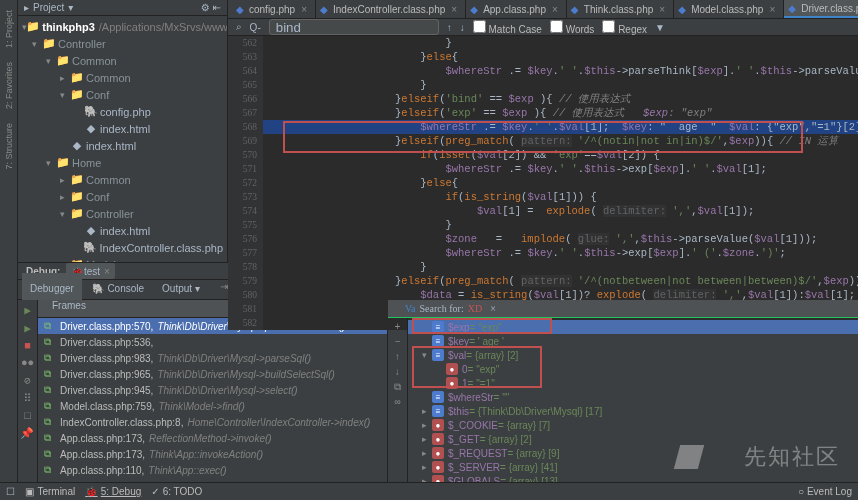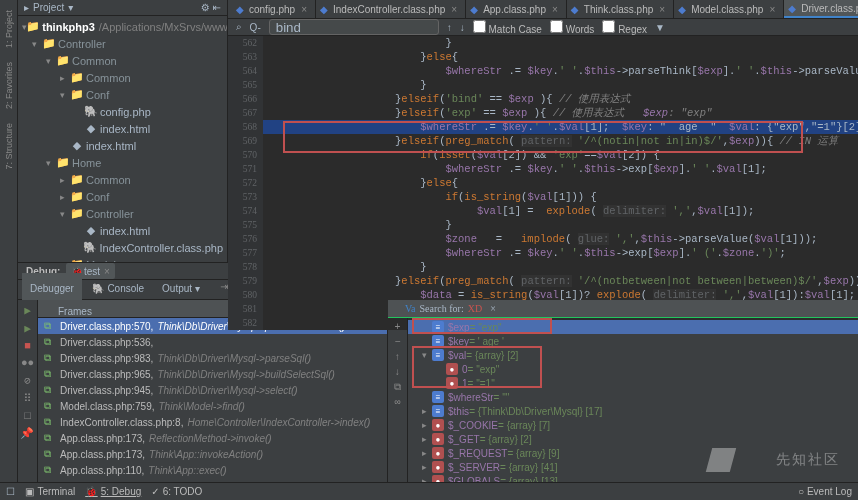--- a/index.html
+++ b/index.html
@@ -101,21 +101,21 @@
       border-bottom:1px solid #222; font-family: sans-serif; font-size:10px;
     }
     .dbg-subtab { padding: 16px 8px; height:18px; display:flex; align-items:center; border-bottom: 2px solid transparent;}
     .dbg-subtab.active { border-bottom: 2px solid #4083c9; background:#515658; }
     .dbg-toolbar { display:flex; gap:6px; margin-left:10px; color:#888; }
     .dbg-toolbar span { display:inline-block; }
 
     .debug-body { flex:1; display:flex; }
     .dbg-left { width:20px; background:#3c3f41; border-right:1px solid #222; display:flex; flex-direction:column; align-items:center; gap:5px; padding-top:4px; color:#6a8759; font-size:11px;}
     .frames-pane { width: 350px; display:flex; flex-direction:column; border-right:1px solid #222; }
-    .pane-head { height:18px; background:#4e5254; display:flex; align-items:flex-end; padding:0 20px; font-family:sans-serif; font-size:10px; border-bottom:1px solid #222;}
+    .pane-head { height:18px; background:#4e5254; display:flex; align-items:flex-start; padding:0 14px; font-family:sans-serif; font-size:10px; border-bottom:1px solid #222;}
     .frame-tools { margin-left:auto; display:flex; gap:4px; color:#888; }
     .frame-item {
       display:flex; align-items:center; gap:4px; padding:1px 6px;
       font-family:sans-serif; font-size:10px; color:#bbb; height:16px;
     }
     .frame-item.sel { background:#4b6eaf; color:#fff; }
     .frame-ico { display:inline-block; width:12px; color:#7ec16e; }
     .frame-dim { color:#808080; }
 
     .vars-pane { flex:1; display:flex; flex-direction:column; position:relative; }
@@ -145,21 +145,21 @@
 
     .side-strip-left, .side-strip-right {
       position:absolute; top:0; bottom:18px; width:18px; background:#3c3f41; z-index:3;
       display:flex; flex-direction:column; align-items:center; gap:8px; padding:4px 0;
       border-right:1px solid #222;
     }
     .vtext { writing-mode: vertical-rl; transform: rotate(180deg); font-family:sans-serif; font-size:9px; color:#888; margin-top: 6px; }
 
     .watermark { position:absolute; right:18px; bottom:28px; display:flex; align-items:center; gap:6px; opacity:0.35; z-index:10; font-family: sans-serif;}
     .wm-logo { width:24px; height:24px; background: #fff; transform: skewX(-15deg); }
-    .wm-txt { font-size: 14px; color:#fff; letter-spacing:2px;margin-left:37px; }
+    .wm-txt { font-size: 22px; color:#fff; letter-spacing:2px;margin-left:37px; }
   </style>
 </head>
 <body>
 
 <div class="side-strip-left">
   <div class="vtext">1: Project</div>
   <div class="vtext">2: Favorites</div>
   <div class="vtext">7: Structure</div>
 </div>
 

